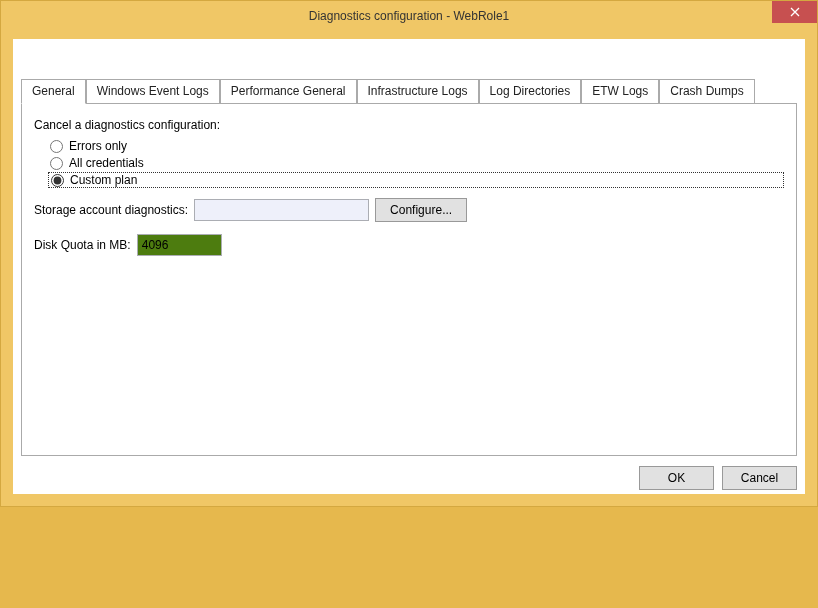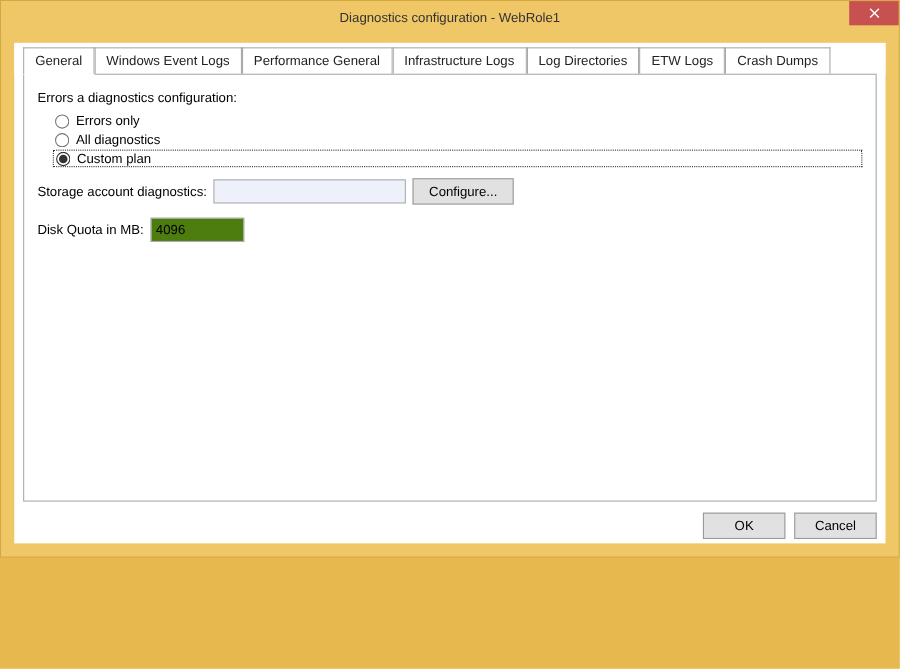--- a/index.html
+++ b/index.html
@@ -54,20 +54,21 @@
       bottom: 12px;
       background: #fff;
       display: flex;
       flex-direction: column;
     }
     .tabs {
       display: flex;
       padding-left: 8px;
       padding-top: 4px;
       background: #fff;
+      margin-top: 36px;
     }
     .tab {
       padding: 4px 10px 5px 10px;
       border: 1px solid #aaa;
       border-bottom: none;
       background: #fff;
       margin-right: 0px;
       cursor: pointer;
       color: #222;
       position: relative;
@@ -167,30 +168,30 @@
       <div class="tab active"><span>General</span></div>
       <div class="tab"><span>Windows Event Logs</span></div>
       <div class="tab"><span>Performance General</span></div>
       <div class="tab"><span>Infrastructure Logs</span></div>
       <div class="tab"><span>Log Directories</span></div>
       <div class="tab"><span>ETW Logs</span></div>
       <div class="tab"><span>Crash Dumps</span></div>
     </div>
 
     <div class="tab-panel">
-      <div class="section-label">Errors a diagnostics configuration:</div>
+      <div class="section-label">Cancel a diagnostics configuration:</div>
 
       <div class="radio-group">
         <div class="radio-row">
           <input type="radio" name="cfg" style="">
           <label>Errors only</label>
         </div>
         <div class="radio-row">
           <input type="radio" name="cfg" style="">
-          <label>All diagnostics</label>
+          <label>All credentials</label>
         </div>
         <div class="radio-row focused">
           <input type="radio" name="cfg" checked="" style="">
           <label>Custom plan</label>
         </div>
       </div>
 
       <div class="form-row">
         <label>Storage account diagnostics:</label>
         <input class="text-input readonly" readonly="" value="" style="">

